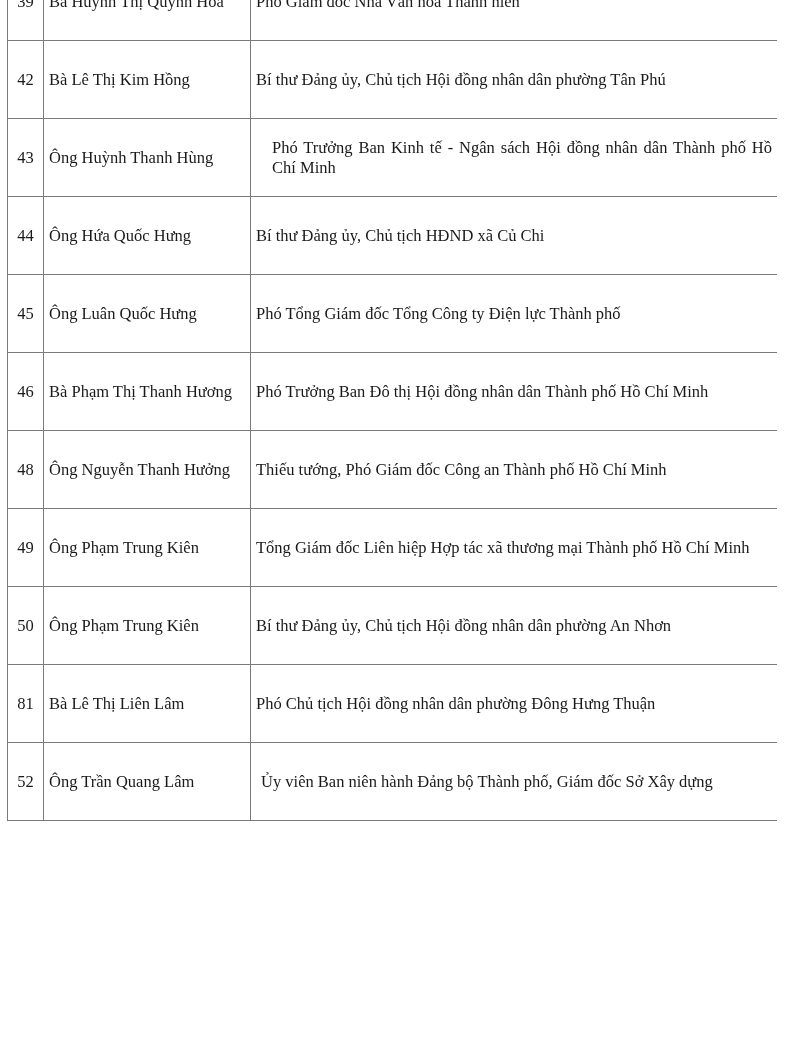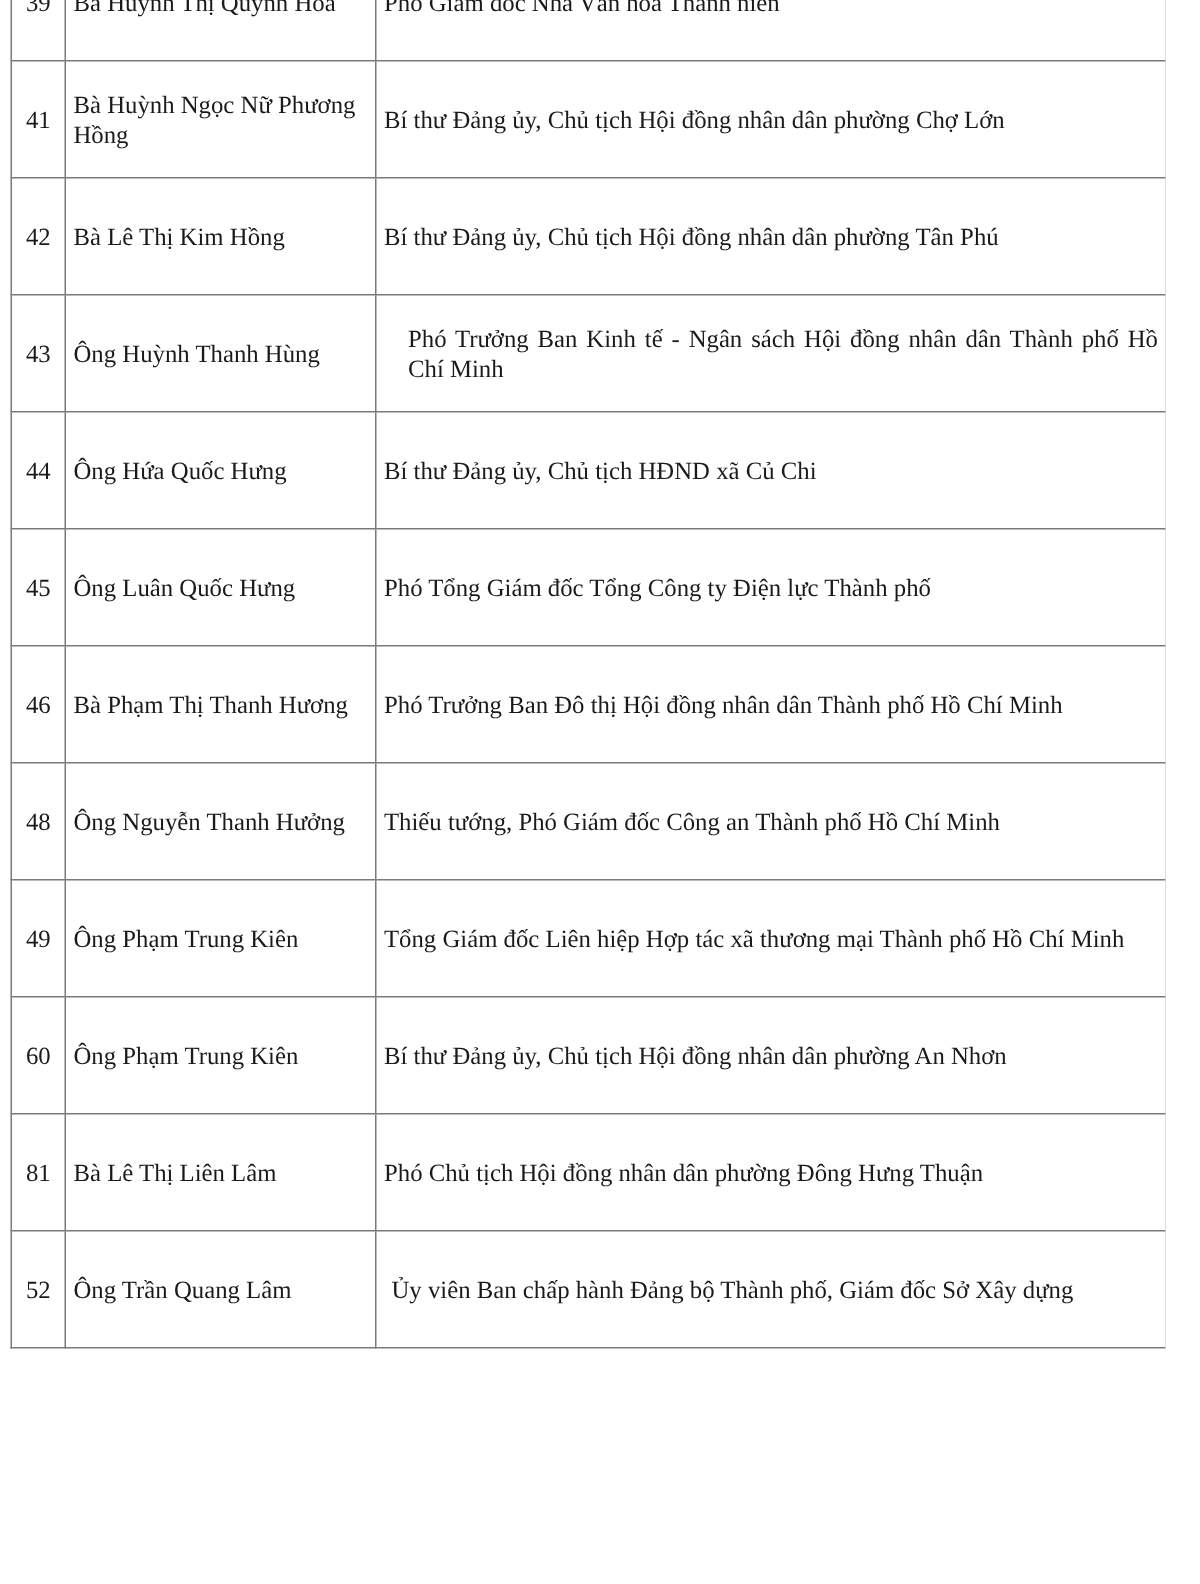--- a/index.html
+++ b/index.html
@@ -61,25 +61,20 @@
       <col class="c-name">
       <col class="c-pos">
     </colgroup>
     <tbody>
       <tr>
         <td class="no">39</td>
         <td class="name">Bà Huỳnh Thị Quỳnh Hoa</td>
         <td class="pos">Phó Giám đốc Nhà Văn hóa Thanh niên</td>
       </tr>
       <tr>
-        <td class="no">41</td>
-        <td class="name">Bà Huỳnh Ngọc Nữ Phương Hồng</td>
-        <td class="pos">Bí thư Đảng ủy, Chủ tịch Hội đồng nhân dân phường Chợ Lớn</td>
-      </tr>
-      <tr>
         <td class="no">42</td>
         <td class="name">Bà Lê Thị Kim Hồng</td>
         <td class="pos">Bí thư Đảng ủy, Chủ tịch Hội đồng nhân dân phường Tân Phú</td>
       </tr>
       <tr>
         <td class="no">43</td>
         <td class="name">Ông Huỳnh Thanh Hùng</td>
         <td class="pos justify">Phó Trưởng Ban Kinh tế - Ngân sách Hội đồng nhân dân Thành phố Hồ Chí Minh</td>
       </tr>
       <tr>
@@ -101,30 +96,30 @@
         <td class="no">48</td>
         <td class="name">Ông Nguyễn Thanh Hưởng</td>
         <td class="pos">Thiếu tướng, Phó Giám đốc Công an Thành phố Hồ Chí Minh</td>
       </tr>
       <tr>
         <td class="no">49</td>
         <td class="name">Ông Phạm Trung Kiên</td>
         <td class="pos">Tổng Giám đốc Liên hiệp Hợp tác xã thương mại Thành phố Hồ Chí Minh</td>
       </tr>
       <tr>
-        <td class="no">60</td>
+        <td class="no">50</td>
         <td class="name">Ông Phạm Trung Kiên</td>
         <td class="pos">Bí thư Đảng ủy, Chủ tịch Hội đồng nhân dân phường An Nhơn</td>
       </tr>
       <tr>
         <td class="no">81</td>
         <td class="name">Bà Lê Thị Liên Lâm</td>
         <td class="pos">Phó Chủ tịch Hội đồng nhân dân phường Đông Hưng Thuận</td>
       </tr>
       <tr>
         <td class="no">52</td>
         <td class="name">Ông Trần Quang Lâm</td>
-        <td class="pos indent">Ủy viên Ban chấp hành Đảng bộ Thành phố, Giám đốc Sở Xây dựng</td>
+        <td class="pos indent">Ủy viên Ban niên hành Đảng bộ Thành phố, Giám đốc Sở Xây dựng</td>
       </tr>
     </tbody>
   </table>
 </div>
 <div class="right-edge"></div>
 
 </body></html>

